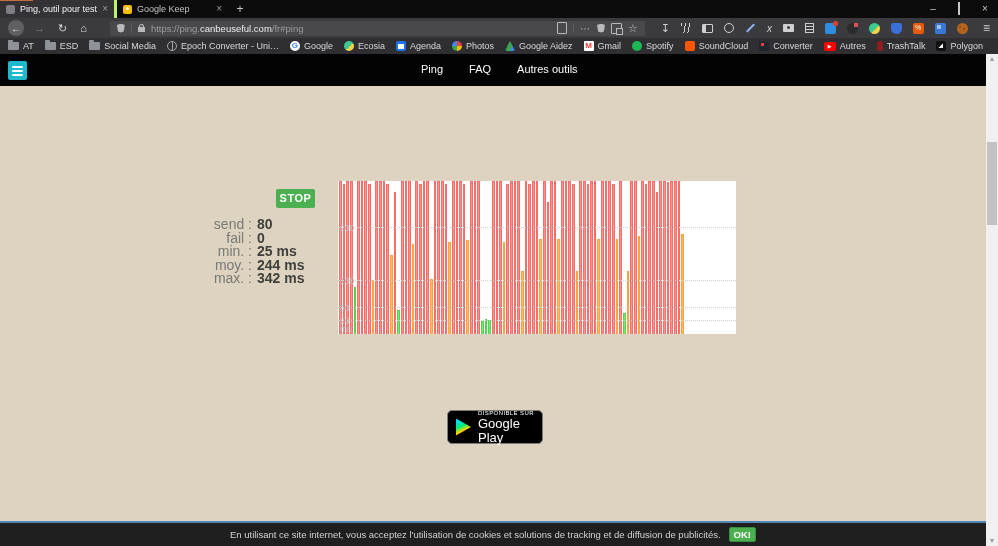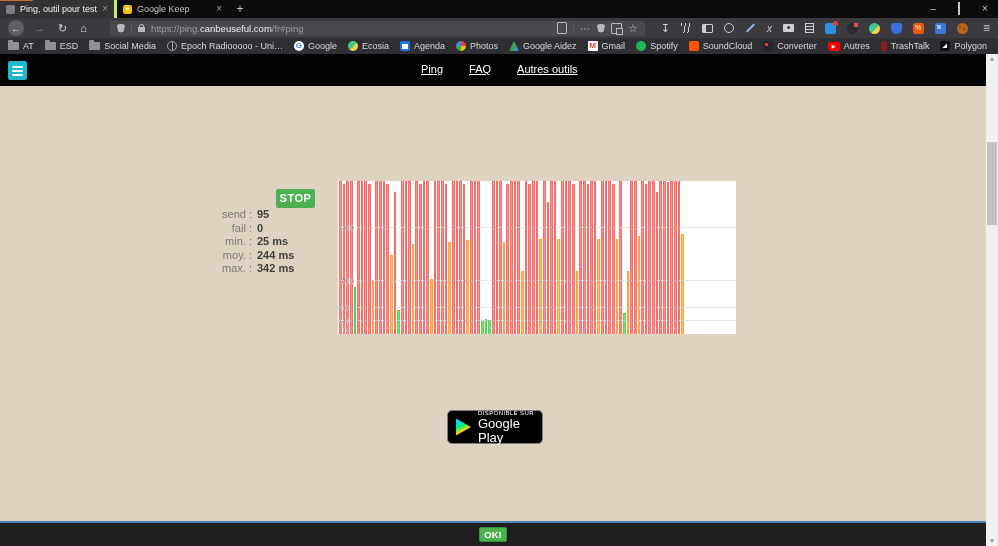--- a/index.html
+++ b/index.html
@@ -90,26 +90,26 @@
   .bi-youtube{width:12px;height:9px;background:#f00;border-radius:2px;color:#fff;font-size:5px;text-align:center;line-height:9px;}
   .bi-trashtalk{background:#8b1f1f;width:6px;}
   .bi-polygon{background:#111;}
   .bi-polygon::after{content:"";position:absolute;left:2px;top:2px;width:5px;height:5px;background:#fff;clip-path:polygon(0 100%,100% 0,100% 100%);}
 
   
   .site-header{position:absolute;top:54px;left:0;width:986px;height:32px;background:#030303;}
   .menu-btn{position:absolute;left:8px;top:7px;width:19px;height:19px;background:#1fb9cf;border-radius:2px;display:flex;flex-direction:column;align-items:center;justify-content:center;gap:2px;}
   .menu-btn i{display:block;width:11px;height:2px;background:#fff;border-radius:1px;}
   .site-nav{position:absolute;left:408px;top:0;height:32px;display:flex;font-size:11px;color:#fff;}
-  .site-nav .nav-item{padding:0 13px;line-height:30px;height:44px;box-sizing:border-box;text-decoration:underline;}
+  .site-nav .nav-item{padding:0 13px;line-height:30px;height:44px;box-sizing:border-box;}
   .site-nav .nav-item.active{border-bottom:3px solid #7cbf3f;}
 
   .page-body{position:absolute;top:86px;left:0;width:986px;height:435px;background:#ddd3c0;}
   .stop-btn{position:absolute;left:276px;top:103px;width:39px;height:19px;background:#4caf50;color:#fff;font-size:11px;font-weight:bold;text-align:center;line-height:19px;border-radius:2px;letter-spacing:.5px;cursor:pointer;}
-  .stats{position:absolute;left:190px;top:123px;width:130px;font-size:11px;}
+  .stats{position:absolute;left:190px;top:133px;width:130px;font-size:14px;}
   .stat-row{display:flex;margin-bottom:3px;line-height:10.5px;}
   .stat-label{width:62px;text-align:right;color:#7a7a76;}
   .stat-value{margin-left:5px;color:#3f3f3c;font-weight:bold;}
 
   .chart{position:absolute;left:338px;top:95px;width:398px;height:153px;background:#fff;}
   .gridline{position:absolute;left:0;right:0;height:0;border-top:1px dotted #cfcfcf;}
   .gridlabel{position:absolute;left:2px;top:-5px;font-size:8.5px;color:#bdbdbd;line-height:10px;}
   .bars{position:absolute;left:1px;top:0;bottom:0;width:87%;display:flex;align-items:flex-end;}
   .bar{flex:1;margin-right:1px;border:1px solid;border-bottom:none;box-sizing:border-box;min-width:0;}
   .unit-label{position:absolute;left:2px;bottom:0;font-size:8.5px;color:#bdbdbd;}
@@ -203,21 +203,21 @@
         <span class="bm">
           <span class="bi bi-folder"></span>
           <span>ESD</span>
         </span>
         <span class="bm">
           <span class="bi bi-folder"></span>
           <span>Social Media</span>
         </span>
         <span class="bm">
           <span class="bi bi-globe"></span>
-          <span>Epoch Radiooooo - Uni…</span>
+          <span>Epoch Converter - Uni…</span>
         </span>
         <span class="bm">
           <span class="bi bi-google">G</span>
           <span>Google</span>
         </span>
         <span class="bm">
           <span class="bi bi-ecosia"></span>
           <span>Ecosia</span>
         </span>
         <span class="bm">
@@ -275,21 +275,21 @@
         <span class="nav-item">FAQ</span>
         <span class="nav-item">Autres outils</span>
       </div>
   </div>
 
   <div class="page-body">
     <div class="stop-btn">STOP</div>
     <div class="stats">
         <div class="stat-row">
           <span class="stat-label">send :</span>
-          <span class="stat-value">95</span>
+          <span class="stat-value">80</span>
         </div>
         <div class="stat-row">
           <span class="stat-label">fail :</span>
           <span class="stat-value">0</span>
         </div>
         <div class="stat-row">
           <span class="stat-label">min. :</span>
           <span class="stat-value">25 ms</span>
         </div>
         <div class="stat-row">
@@ -421,20 +421,21 @@
       <span>
         <div class="badge-line1">DISPONIBLE SUR</div>
         <div class="badge-line2">Google Play</div>
       </span>
     </div>
   </div>
 
   <div class="footer-line"></div>
 
   <div class="cookie-bar">
+    <span>En utilisant ce site internet, vous acceptez l'utilisation de cookies et solutions de tracking et de diffusion de publicités.</span>
     <span class="ok-btn">OK!</span>
   </div>
 
   <div class="scrollbar">
     <span class="sb-arrow" style="top:1px">▴</span>
     <div class="sb-thumb"></div>
     <span class="sb-arrow" style="bottom:1px">▾</span>
   </div>
 
 </div>

